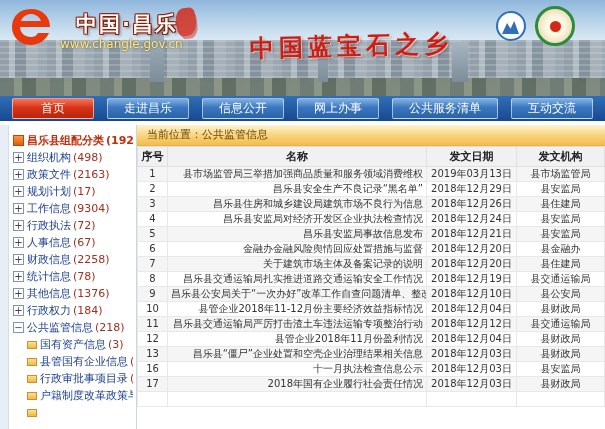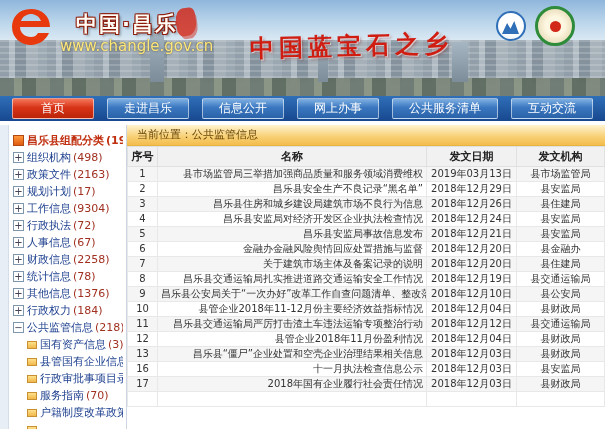--- a/index.html
+++ b/index.html
@@ -17,21 +17,21 @@
   .city-near{position:absolute;left:0;right:0;bottom:0;height:18px;opacity:.95;
     background:repeating-linear-gradient(90deg,#6c7a72 0 14px,#8a9484 14px 22px,#5d6b60 22px 36px,#7e887b 36px 50px);}
   .tower{position:absolute;background:linear-gradient(#a6b6c2,#7c8c99)}
   .t1{left:150px;bottom:14px;width:14px;height:54px}
   .t2{left:318px;bottom:14px;width:10px;height:46px}
   .t3{left:452px;bottom:14px;width:16px;height:40px}
 
   .logo-svg{position:absolute;left:8px;top:6px}
   .site-name{position:absolute;left:56px;top:10px;font-size:21px;font-weight:bold;color:#fffdf5;letter-spacing:2px;
     text-shadow:1px 1px 0 #8c1a0a,-1px -1px 0 #8c1a0a,1px -1px 0 #8c1a0a,-1px 1px 0 #8c1a0a,2px 2px 3px rgba(0,0,0,.45);margin-left:20px;}
-  .site-url{position:absolute;left:60px;top:37px;font-size:15px;color:#ffe87a;text-shadow:0 0 2px #444;}
+  .site-url{position:absolute;left:60px;top:37px;font-size:12px;color:#ffe87a;text-shadow:0 0 2px #444;}
   .seal{position:absolute;left:176px;top:8px;width:20px;height:28px;background:#d42312;opacity:.8;
     border-radius:45% 25% 50% 30%;transform:rotate(-8deg);box-shadow:2px 4px 0 -1px rgba(212,35,18,.6);}
   .slogan{position:absolute;left:250px;top:30px;font-size:24px;font-weight:bold;color:#cf1d12;letter-spacing:5px;
     transform:rotate(-1.5deg);text-shadow:1px 1px 0 rgba(255,255,255,.55),2px 2px 3px rgba(120,0,0,.35);}
   .emblems{position:absolute;right:30px;top:6px;display:flex;gap:9px;align-items:center}
   .emblem{border-radius:50%;box-sizing:border-box;position:relative}
   .e1{width:30px;height:30px;border:2px solid #2f6fb8;background:radial-gradient(circle at 50% 40%,#fff 55%,#dce9f5 100%);}
   .e1::after{content:"";position:absolute;left:4px;top:8px;width:17px;height:13px;background:#2f6fb8;
     clip-path:polygon(0 100%,30% 15%,50% 60%,72% 0,100% 100%);}
   .e2{width:40px;height:40px;border:3px solid #2e8b3a;background:radial-gradient(circle,#fdf6e0 40%,#f0e6c8 62%,#e0d4ac 100%);}
@@ -42,21 +42,21 @@
   .nav-btn{flex:1;display:flex;align-items:center;justify-content:center;font-size:12px;color:#fff;white-space:nowrap;
     background:linear-gradient(#7fb0e2,#3a77c0 45%,#2a62a8);border:1px solid rgba(255,255,255,.55);border-radius:2px;cursor:pointer;}
   .nav-btn.wide{flex:1.3}
   .nav-btn.active{background:linear-gradient(#f4765a,#d83418 45%,#bb2408);}
 
   .gap{height:4px;background:#fff}
 
   
   .content{display:flex;height:304px;background:#fff;overflow:hidden}
   .left-strip{width:8px;background:#e8eef6;border-right:1px solid #d4dde8}
-  .sidebar{width:118px;border-right:1px solid #ccd6e2;padding:7px 3px 0 4px;overflow:hidden;font-size:11px;box-sizing:border-box}
+  .sidebar{width:128px;border-right:1px solid #ccd6e2;padding:7px 3px 0 4px;overflow:hidden;font-size:11px;box-sizing:border-box}
   .tree-row{display:flex;align-items:center;height:17px;white-space:nowrap;overflow:hidden;cursor:pointer}
   .tree-icon{flex:0 0 auto;width:11px;height:11px;border:1px solid #7f97ad;background:#fff;color:#445;
     font-size:10px;line-height:9px;text-align:center;margin-right:3px;box-sizing:border-box}
   .root-icon{flex:0 0 auto;width:11px;height:11px;background:linear-gradient(#ff9a3c,#e05a10);border:1px solid #b04a10;margin-right:3px;box-sizing:border-box}
   .leaf-icon{flex:0 0 auto;width:10px;height:8px;background:linear-gradient(#ffe08a,#f0b84a);border:1px solid #c89030;margin-right:3px;box-sizing:border-box}
   .tree-row.leaf{padding-left:14px}
   .tree-label{color:#1c3f8e}
   .tree-count{color:#a03020;margin-left:2px}
   .tree-row.root .tree-label,.tree-row.root .tree-count{color:#c03010;font-weight:bold}
 
@@ -183,25 +183,20 @@
           </div>
           <div class="tree-row leaf">
             <span class="leaf-icon"></span>
             <span class="tree-label">县管国有企业信息</span>
             <span class="tree-count">(5)</span>
           </div>
           <div class="tree-row leaf">
             <span class="leaf-icon"></span>
             <span class="tree-label">行政审批事项目录</span>
             <span class="tree-count">(4)</span>
-          </div>
-          <div class="tree-row leaf">
-            <span class="leaf-icon"></span>
-            <span class="tree-label">服务指南</span>
-            <span class="tree-count">(70)</span>
           </div>
           <div class="tree-row leaf">
             <span class="leaf-icon"></span>
             <span class="tree-label">户籍制度改革政策与解...</span>
           </div>
           <div class="tree-row leaf">
             <span class="leaf-icon"></span>
             <span class="tree-label"></span>
           </div>
         </div>

